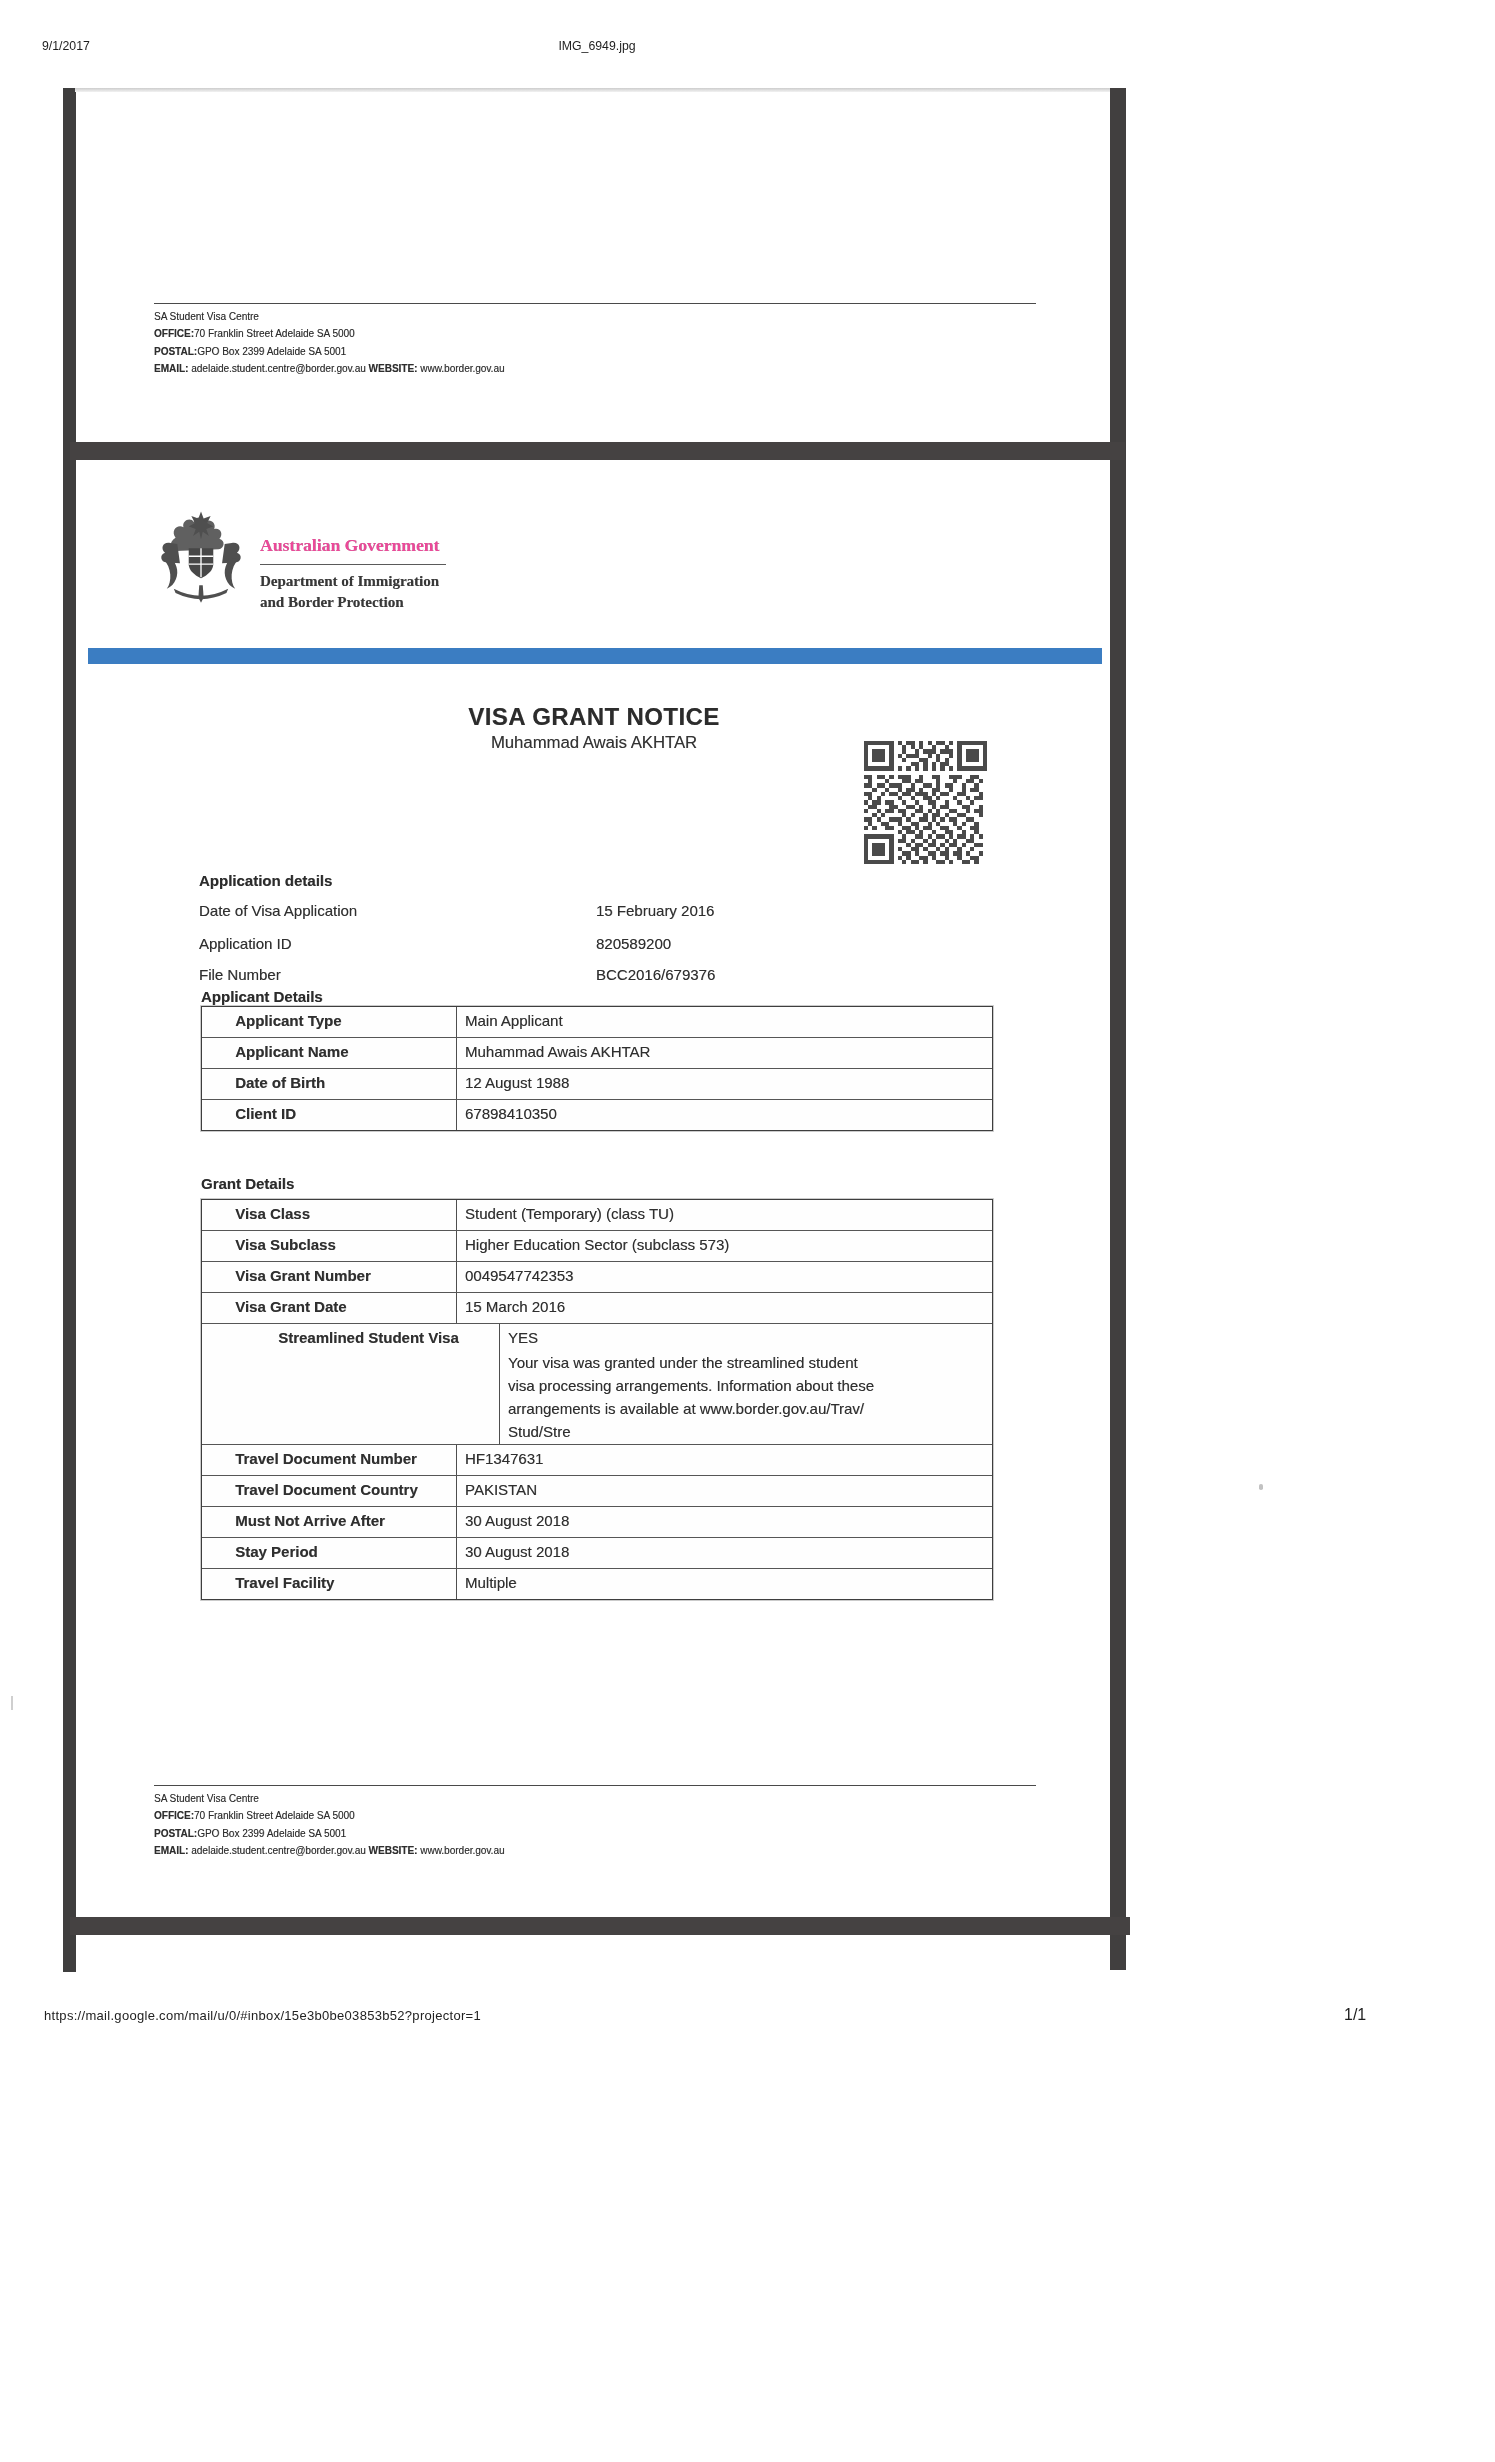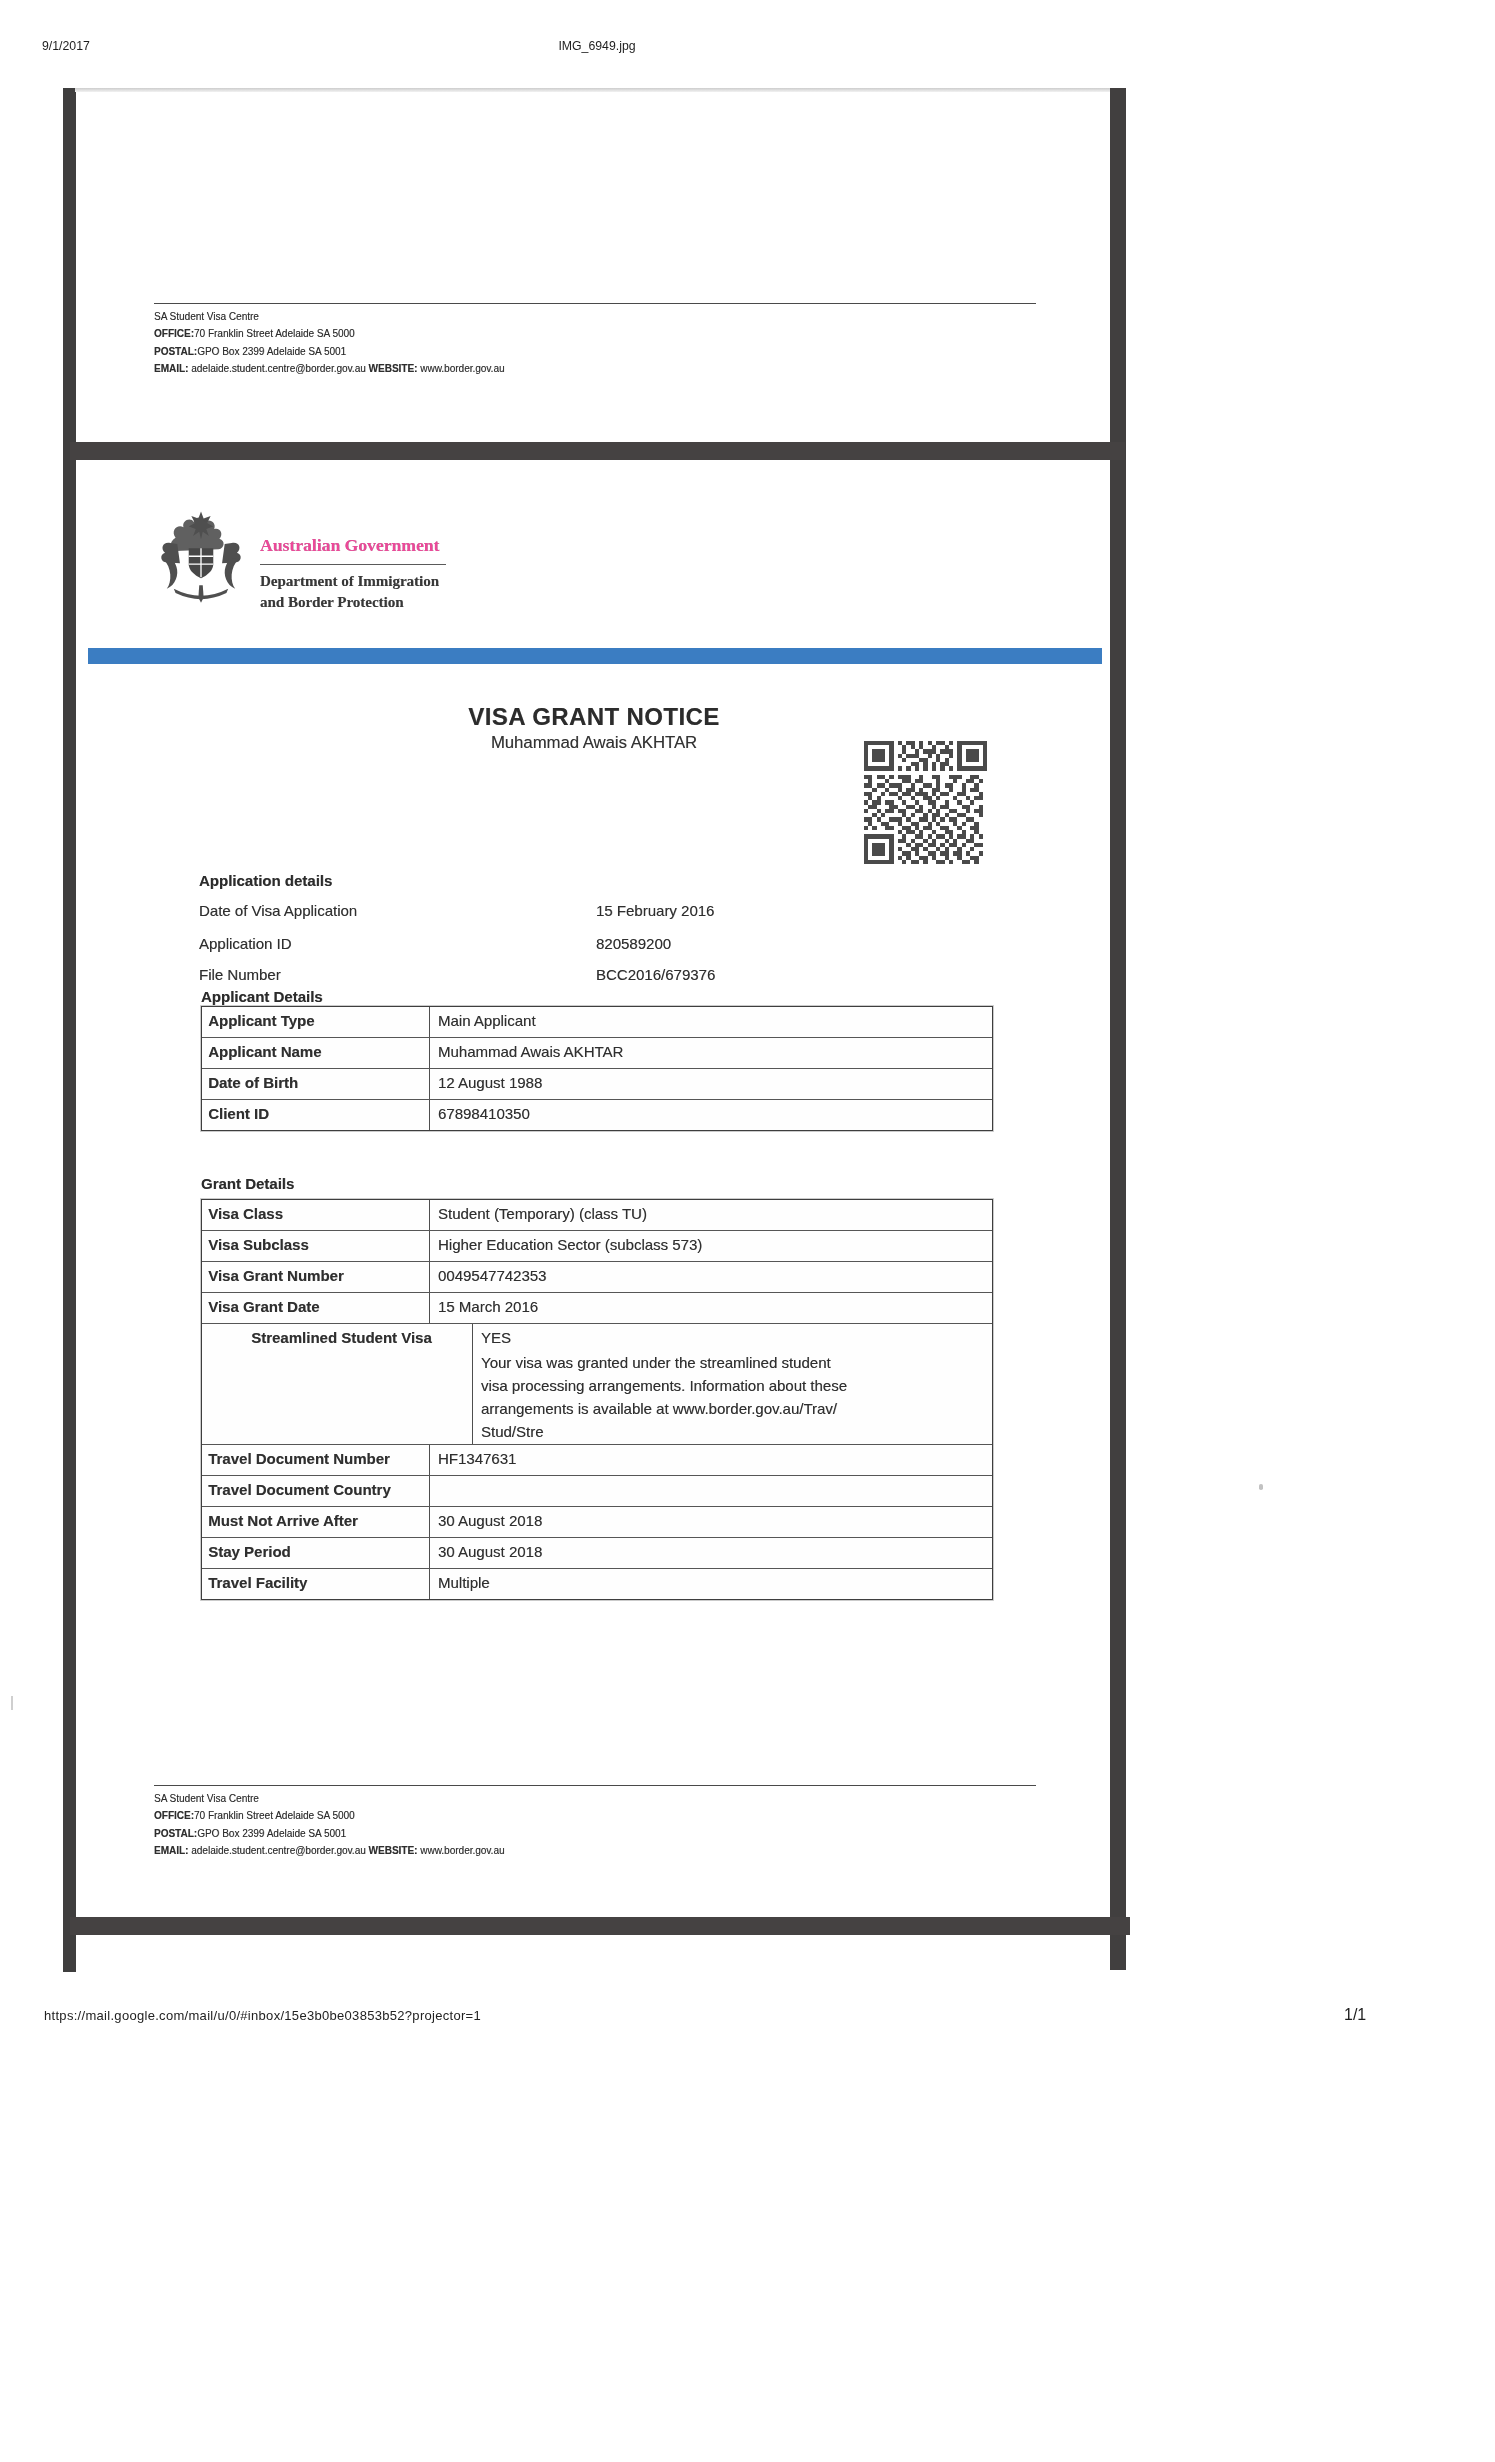--- a/index.html
+++ b/index.html
@@ -63,21 +63,21 @@
   .tbl-heading-applicant { left:201px; top:988px; }
   .tbl-heading-grant { left:201px; top:1175px; }
   .dtable { left:201px; width:792px; border:1.8px solid #3e3e3e; background:#fefefe;
             box-shadow:0 0 0 0.9px #c6c6c6; box-sizing:border-box; }
   #applicant-table { top:1006px; }
   #grant-table { top:1199px; }
   .trow { display:flex; height:30px; border-top:1.8px solid #565656; font-size:15px; }
   .trow:first-child { border-top:none; }
   .trow.tall { height:120px;padding-left:43px; }
   .tlabel { width:228px; padding-left:6.2px; font-weight:700; border-right:1.8px solid #4e4e4e;
-            line-height:28px; box-sizing:border-box; overflow:hidden; }
+            line-height:28px; box-sizing:border-box; overflow:hidden;margin-left:27px; }
   .tvalue { flex:1; padding-left:8px; line-height:28px; }
   .trow.tall .tvalue { line-height:27px; }
   .extra-line { line-height:23px; font-size:15px; }
 
   
   .speck1 { left:1259px; top:1484px; width:3.5px; height:6.2px; background:#8f8f8f; opacity:0.55; border-radius:1.8px; }
   .speck2 { left:11.4px; top:1696px; width:1.8px; height:14px; background:#cfcfcf; }
 </style>
 </head>
 <body>
@@ -216,20 +216,21 @@
         <div class="extra-line">arrangements is available at www.border.gov.au/Trav/</div>
         <div class="extra-line">Stud/Stre</div>
       </div>
     </div>
     <div class="trow">
       <div class="tlabel">Travel Document Number</div>
       <div class="tvalue">HF1347631</div>
     </div>
     <div class="trow">
       <div class="tlabel">Travel Document Country</div>
+      <div class="tvalue">PAKISTAN</div>
     </div>
     <div class="trow">
       <div class="tlabel">Must Not Arrive After</div>
       <div class="tvalue">30 August 2018</div>
     </div>
     <div class="trow">
       <div class="tlabel">Stay Period</div>
       <div class="tvalue">30 August 2018</div>
     </div>
     <div class="trow">

